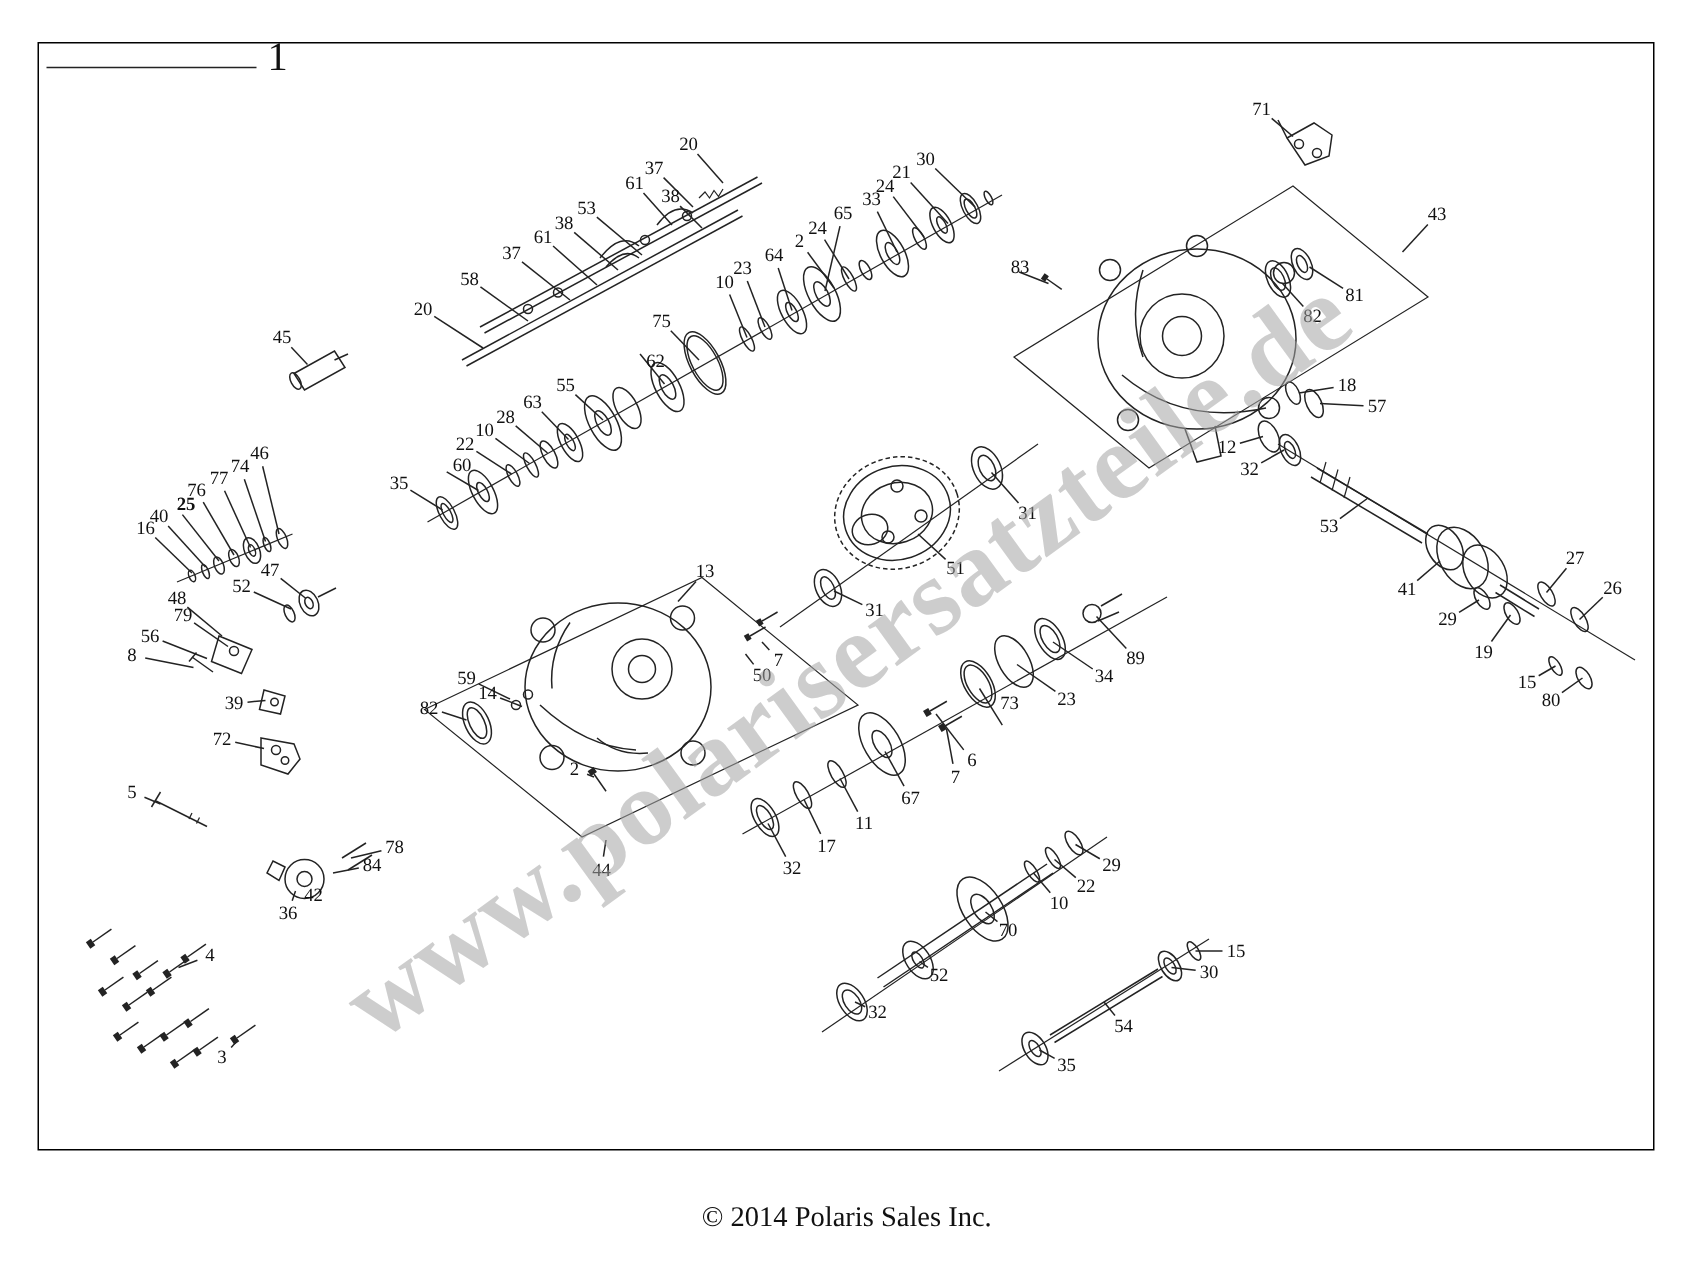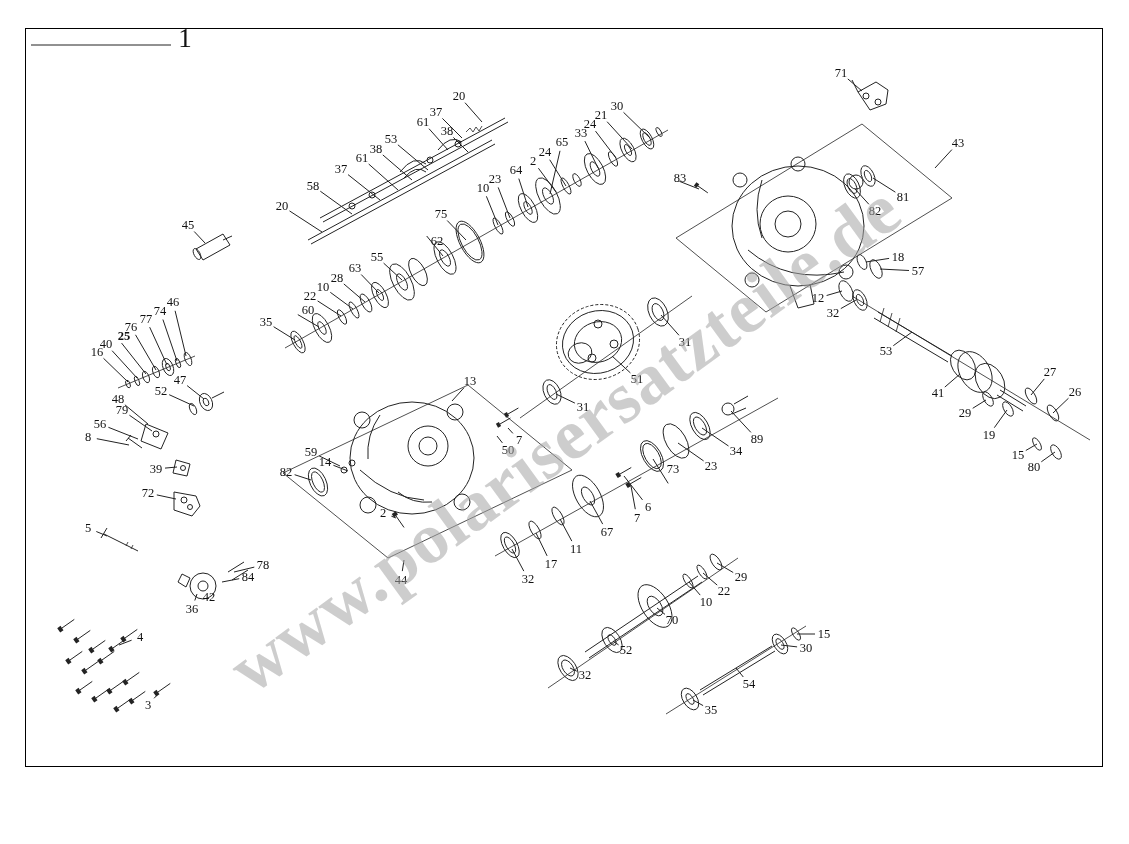--- a/index.html
+++ b/index.html
@@ -517,14 +517,15 @@
       <div class="callout" style="left: 965px; top: 413px;">29</div>
       <div class="callout" style="left: 989px; top: 435px;">19</div>
       <div class="callout" style="left: 1050px; top: 372px;">27</div>
       <div class="callout" style="left: 1075px; top: 392px;">26</div>
       <div class="callout" style="left: 1018px; top: 455px;">15</div>
       <div class="callout" style="left: 1034px; top: 467px;">80</div>
     </div>
 
   <div class="watermark">www.polarisersatzteile.de</div>
 
+  <div class="copyright">© 2014 Polaris Sales Inc.</div>
 
 </div>
 
 </body></html>

